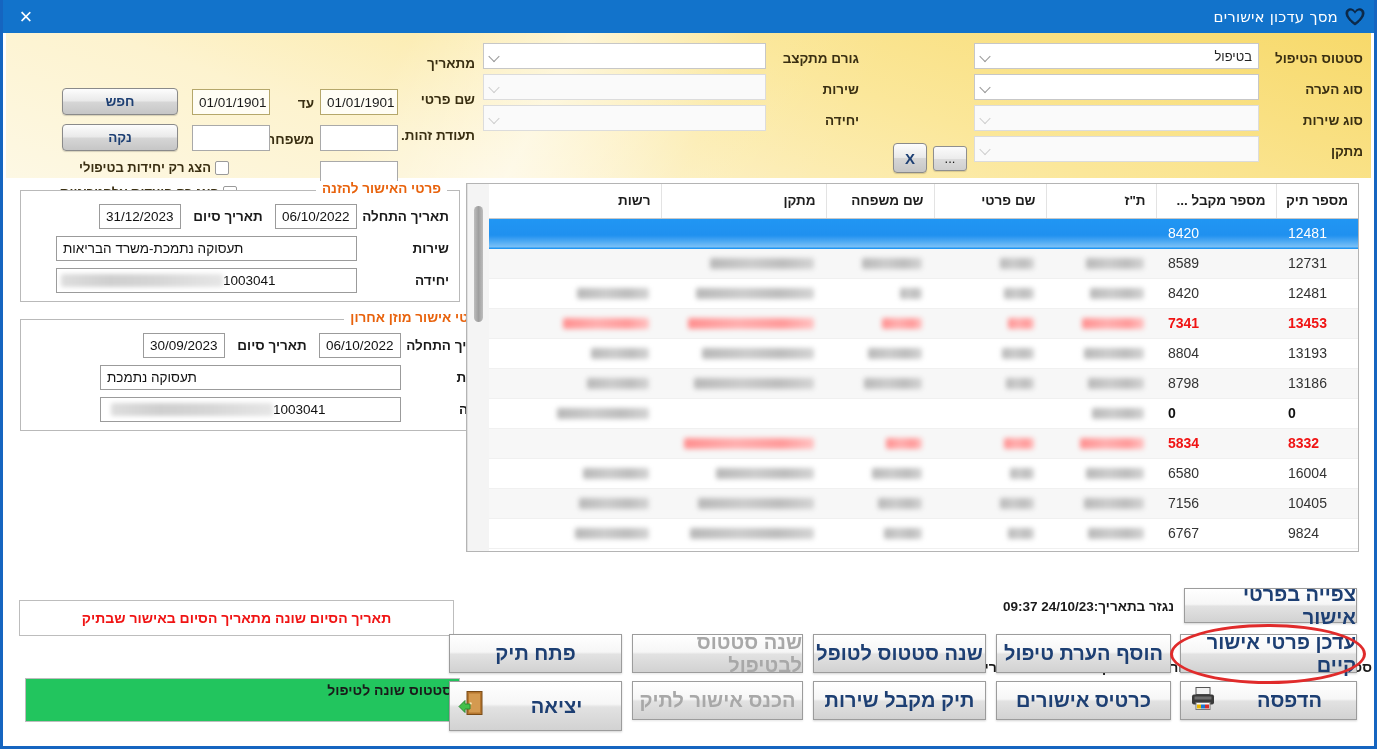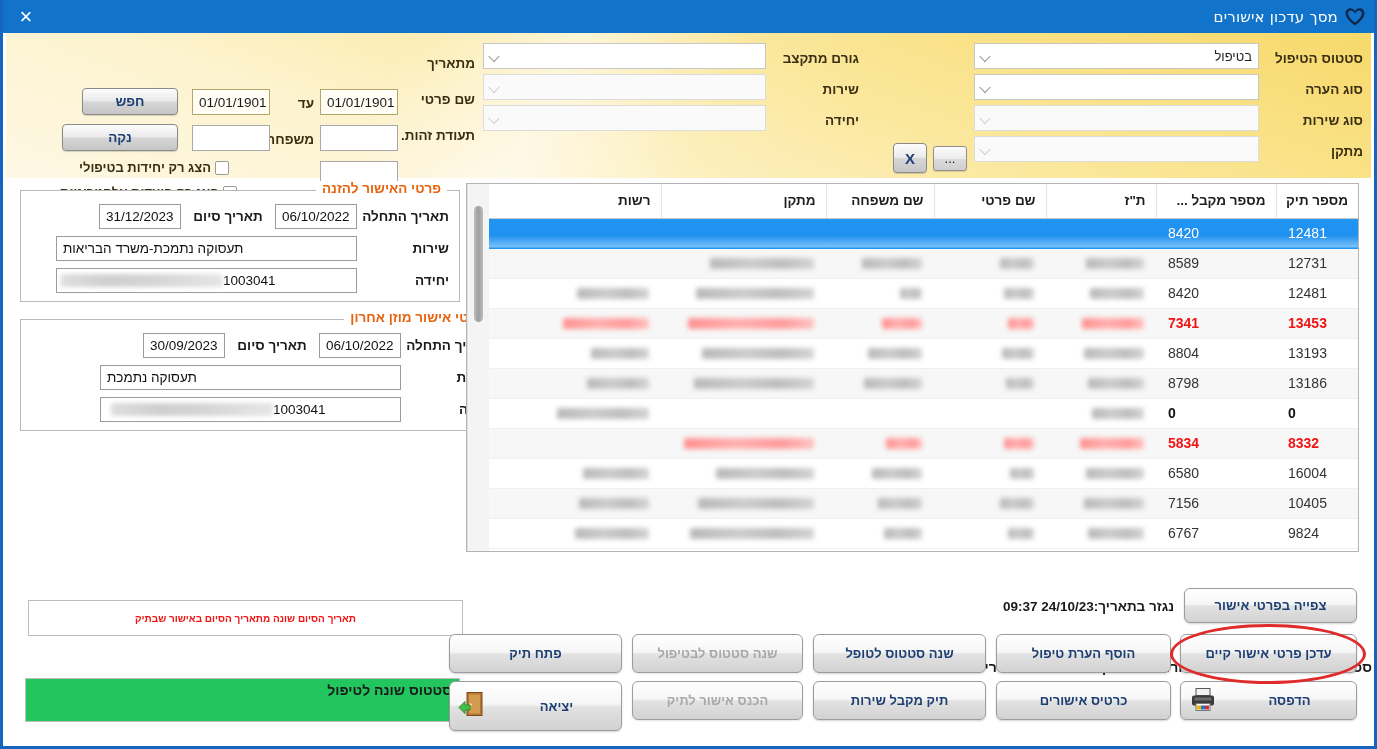--- a/index.html
+++ b/index.html
@@ -184,24 +184,24 @@
     background: #f4f4f4; border-left: 1px solid #e0e0e0;
   }
   .gridscrollbar .thumb {
     position: absolute; left: 6px; top: 22px; width: 9px; height: 116px;
     background: linear-gradient(90deg,#bdbdbd,#9e9e9e 50%,#bdbdbd);
     border-radius: 5px; cursor: pointer;
   }
 
   
   .warnbox {
-    position: absolute; left: 25px; top: 600px; width: 435px; height: 36px;
+    position: absolute; left: 16px; top: 600px; width: 435px; height: 36px;
     border: 1px solid #bdbdbd; background: #ffffff;
     display: flex; align-items: center; justify-content: center;
-    font-size: 10px; font-weight: bold; color: #f01414;
+    font-size: 14px; font-weight: bold; color: #f01414;
     direction: rtl; text-align: center;
   }
   .statusline {
     position: absolute; top: 659px; right: 0; width: 470px;
     font-size: 14px; font-weight: bold; color: #1a1a1a;
     direction: rtl; white-space: nowrap; overflow: hidden;
     text-align: right; padding-right: 2px;
   }
   .statusbox {
     position: absolute; left: 22px; top: 678px; width: 435px; height: 44px;
@@ -210,23 +210,23 @@
     padding: 3px 7px 0 7px; overflow: hidden;
   }
 
   .gentime {
     position: absolute; right: 0; top: 0;
     font-size: 13.5px; font-weight: bold; color: #1a1a1a;
     direction: rtl; white-space: nowrap;
   }
 
   .actbtn {
-    border: 1px solid #9c9c9c; border-radius: 6px;
+    border: 1px solid #9c9c9c; border-radius: 0;
     background: linear-gradient(180deg,#ffffff 0%,#f6f6f6 46%,#e2e2e2 52%,#d2d2d2 100%);
-    font-size: 13px; font-weight: bold; color: #1d3f73;
+    font-size: 20px; font-weight: bold; color: #1d3f73;
     display: flex; align-items: center; justify-content: center;
     cursor: pointer; user-select: none; direction: rtl;
     box-shadow: 0 1px 2px rgba(0,0,0,.18);
     position: relative; 
   }
   .actbtn.disabled { color: #a8a8a8; cursor: default; box-shadow: 0 1px 2px rgba(0,0,0,.10); }
   .actbtn.withicon { padding-left: 42px; }
   .actbtn .bicon { position: absolute; left: 8px; top: 50%; transform: translateY(-50%); }
 
   .ellipse {
@@ -353,21 +353,21 @@
     <div style="position:absolute; right:1057px; top:58px; display:flex; align-items:center; height:24px;">
       <span class="fld-label">עד</span>
     </div>
     <div style="position:absolute; right:1057px; top:94px; display:flex; align-items:center; height:24px;">
       <span class="fld-label">משפחה</span>
     </div>
 
     <div class="txtbox datebox" style="position:absolute; right:1101px; top:56px; width:78px;">01/01/1901</div>
     <div class="txtbox" style="position:absolute; right:1101px; top:92px; width:78px;"></div>
 
-    <div class="gbtn" style="position:absolute; right:1193px; top:55px; width:96px; height:27px;">חפש</div>
+    <div class="gbtn" style="position:absolute; right:1193px; top:55px; width:116px; height:27px;">חפש</div>
     <div class="gbtn" style="position:absolute; right:1193px; top:91px; width:116px; height:27px;">נקה</div>
 
     <div class="cbrow" style="position:absolute; right:1142px; top:127px;">
       <span class="cbox"></span>
       <span class="cblabel">הצג רק יחידות בטיפולי</span>
     </div>
     <div class="cbrow" style="position:absolute; right:1134px; top:152px;">
       <span class="cbox"></span>
       <span class="cblabel">הצג רק הועדות אלקטרוניות</span>
     </div>

